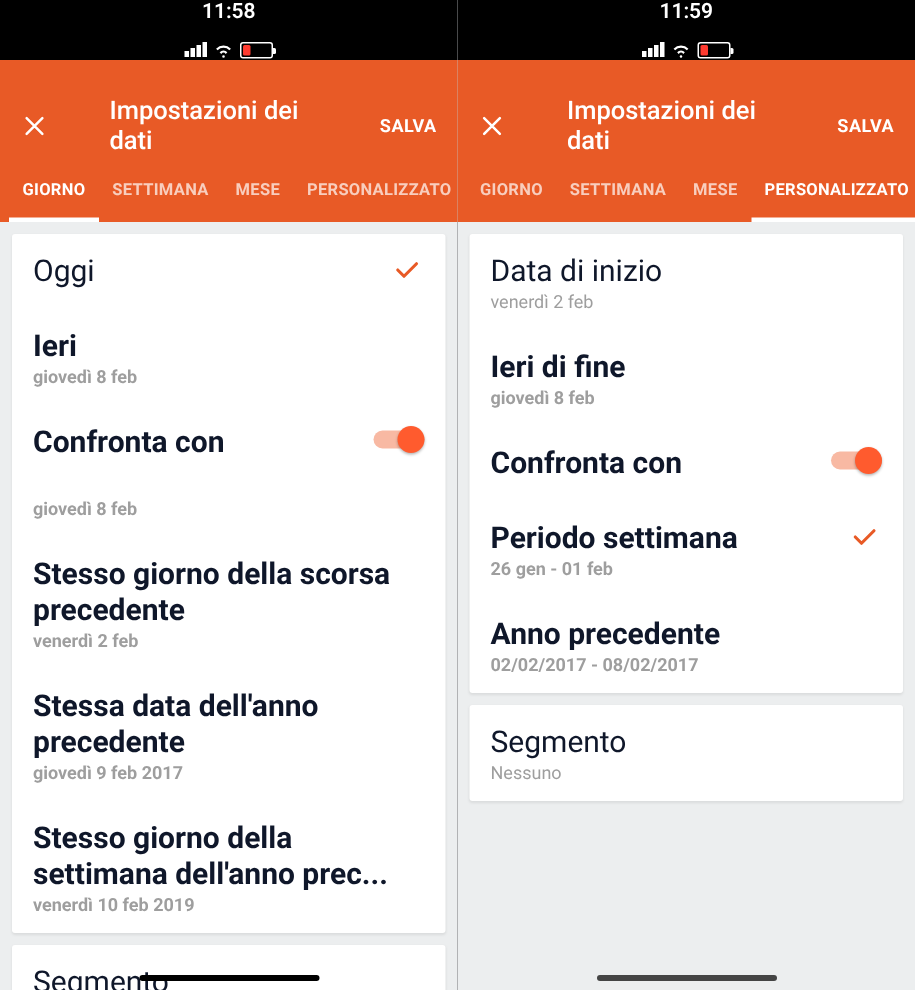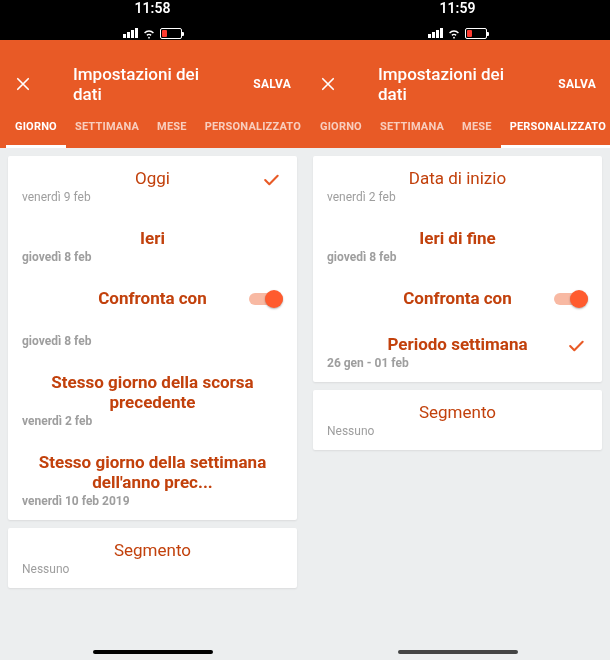--- a/index.html
+++ b/index.html
@@ -22,21 +22,21 @@
     .close-ic { width: 18px; height: 18px; margin-right: 18px; cursor: pointer; }
     .title { font-size: 17px; font-weight: 500; flex: 1; }
     .save { font-size: 12px; font-weight: 700; letter-spacing: .3px; cursor: pointer; }
     .tabs { display: flex; align-items: flex-end; height: 40px; padding: 0 6px; overflow: hidden; }
     .tab { font-size: 11px; font-weight: 700; padding: 0 9px; height: 40px; display: flex; align-items: center; color: rgba(255,255,255,.7); letter-spacing: .2px; cursor: pointer; white-space: nowrap; border-bottom: 3px solid transparent; }
     .tab.active { color: #fff; border-bottom-color: #fff; }
     .content { flex: 1; overflow: hidden; }
     .card { background: #fff; margin: 8px; border-radius: 2px; box-shadow: 0 1px 2px rgba(0,0,0,.08); }
     .row { padding: 12px 14px; position: relative; }
     .row + .row { border-top: 0; font-weight: bold; }
-    .row-title { font-size: 17px; color: #c2410c; margin-bottom: 2px; text-align: center; }
+    .row-title { font-size: 20px; color: #0f172a; margin-bottom: 2px; }
     .row-sub { font-size: 12px; color: #9e9e9e; }
     .check-ic { position: absolute; right: 16px; top: 14px; width: 20px; height: 20px; }
     .switch { position: absolute; right: 14px; top: 14px; width: 34px; height: 18px; }
     .switch-track { position:absolute; top:3px; left:0; right:0; height:12px; background:#f8b9a3; border-radius:6px; }
     .switch-thumb { position:absolute; right:0; top:0; width:18px; height:18px; background:#ff5b2e; border-radius:50%; box-shadow:0 1px 2px rgba(0,0,0,.3); }
     .home-ind { position:absolute; bottom:6px; left:50%; transform:translateX(-50%); width:120px; height:4px; background:#000; border-radius:3px; }
     .screen:nth-child(2) .home-ind { background:#444; }
   </style>
 </head>
 <body>
@@ -74,21 +74,20 @@
         <div class="tab active">GIORNO</div>
         <div class="tab">SETTIMANA</div>
         <div class="tab">MESE</div>
         <div class="tab">PERSONALIZZATO</div>
       </div>
     </div>
     <div class="content">
       <div class="card">
         <div class="row">
           <div class="row-title">Oggi</div>
-          <div class="row-sub">venerdì 9 feb</div>
           <svg class="check-ic" viewBox="0 0 24 24">
               <path fill="none" stroke="#e85a26" stroke-width="2.5" stroke-linecap="round" stroke-linejoin="round" d="M5 12l5 5L20 7"></path>
             </svg>
         </div>
         <div class="row">
           <div class="row-title">Ieri</div>
           <div class="row-sub">giovedì 8 feb</div>
         </div>
         <div class="row">
           <div class="row-title">Confronta con</div>
@@ -96,20 +95,24 @@
               <div class="switch-track"></div>
               <div class="switch-thumb"></div>
             </div>
         </div>
         <div class="row">
           <div class="row-sub">giovedì 8 feb</div>
         </div>
         <div class="row">
           <div class="row-title">Stesso giorno della scorsa precedente</div>
           <div class="row-sub">venerdì 2 feb</div>
+        </div>
+        <div class="row">
+          <div class="row-title">Stessa data dell'anno precedente</div>
+          <div class="row-sub">giovedì 9 feb 2017</div>
         </div>
         <div class="row">
           <div class="row-title">Stesso giorno della settimana dell'anno prec...</div>
           <div class="row-sub">venerdì 10 feb 2019</div>
         </div>
       </div>
       <div class="card">
         <div class="row">
           <div class="row-title">Segmento</div>
           <div class="row-sub">Nessuno</div>
@@ -170,20 +173,24 @@
               <div class="switch-thumb"></div>
             </div>
         </div>
         <div class="row">
           <div class="row-title">Periodo settimana</div>
           <div class="row-sub">26 gen - 01 feb</div>
           <svg class="check-ic" viewBox="0 0 24 24">
               <path fill="none" stroke="#e85a26" stroke-width="2.5" stroke-linecap="round" stroke-linejoin="round" d="M5 12l5 5L20 7"></path>
             </svg>
         </div>
+        <div class="row">
+          <div class="row-title">Anno precedente</div>
+          <div class="row-sub">02/02/2017 - 08/02/2017</div>
+        </div>
       </div>
       <div class="card">
         <div class="row">
           <div class="row-title">Segmento</div>
           <div class="row-sub">Nessuno</div>
         </div>
       </div>
     </div>
     <div class="home-ind"></div>
   </div>

